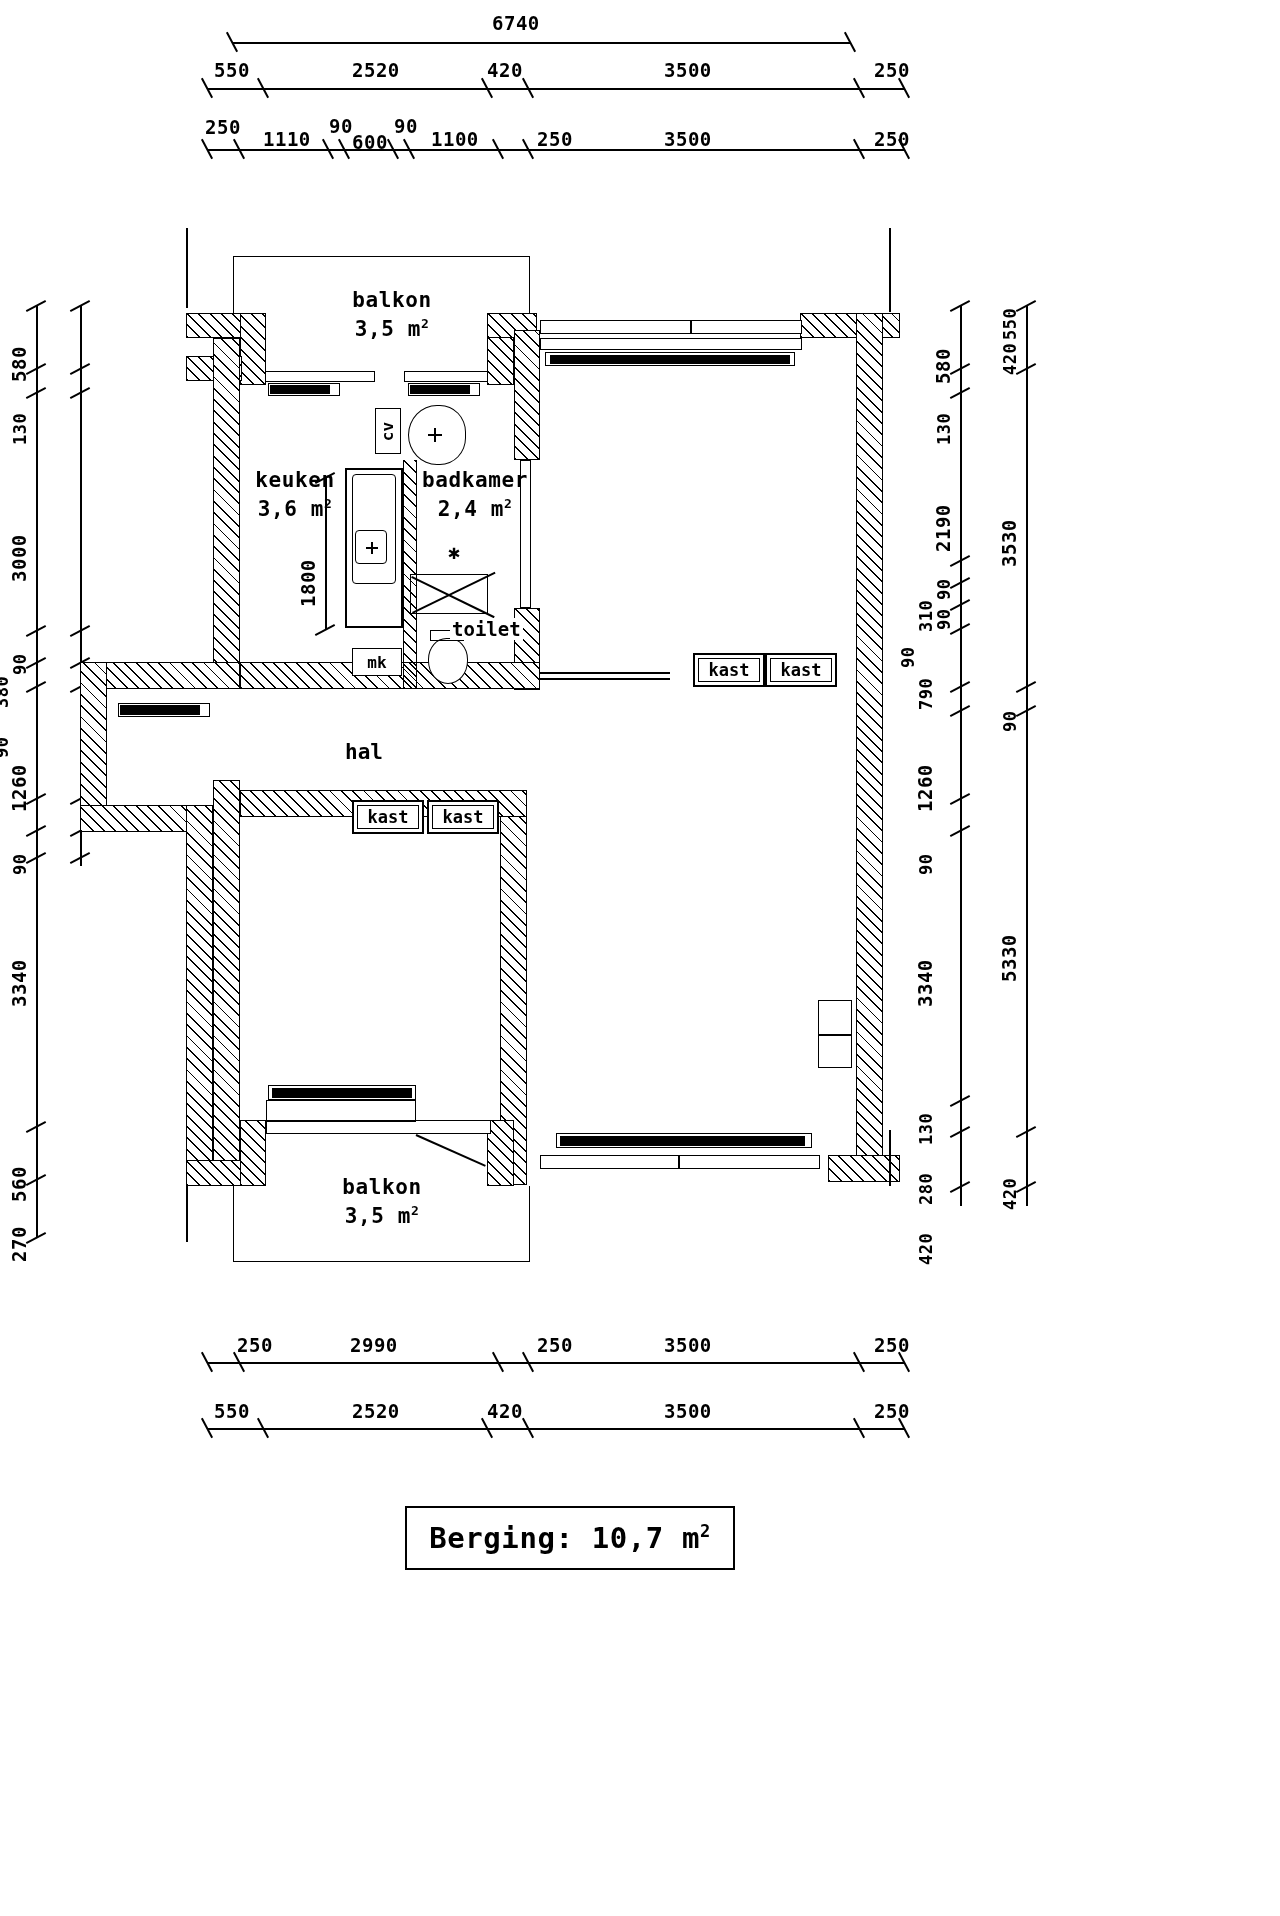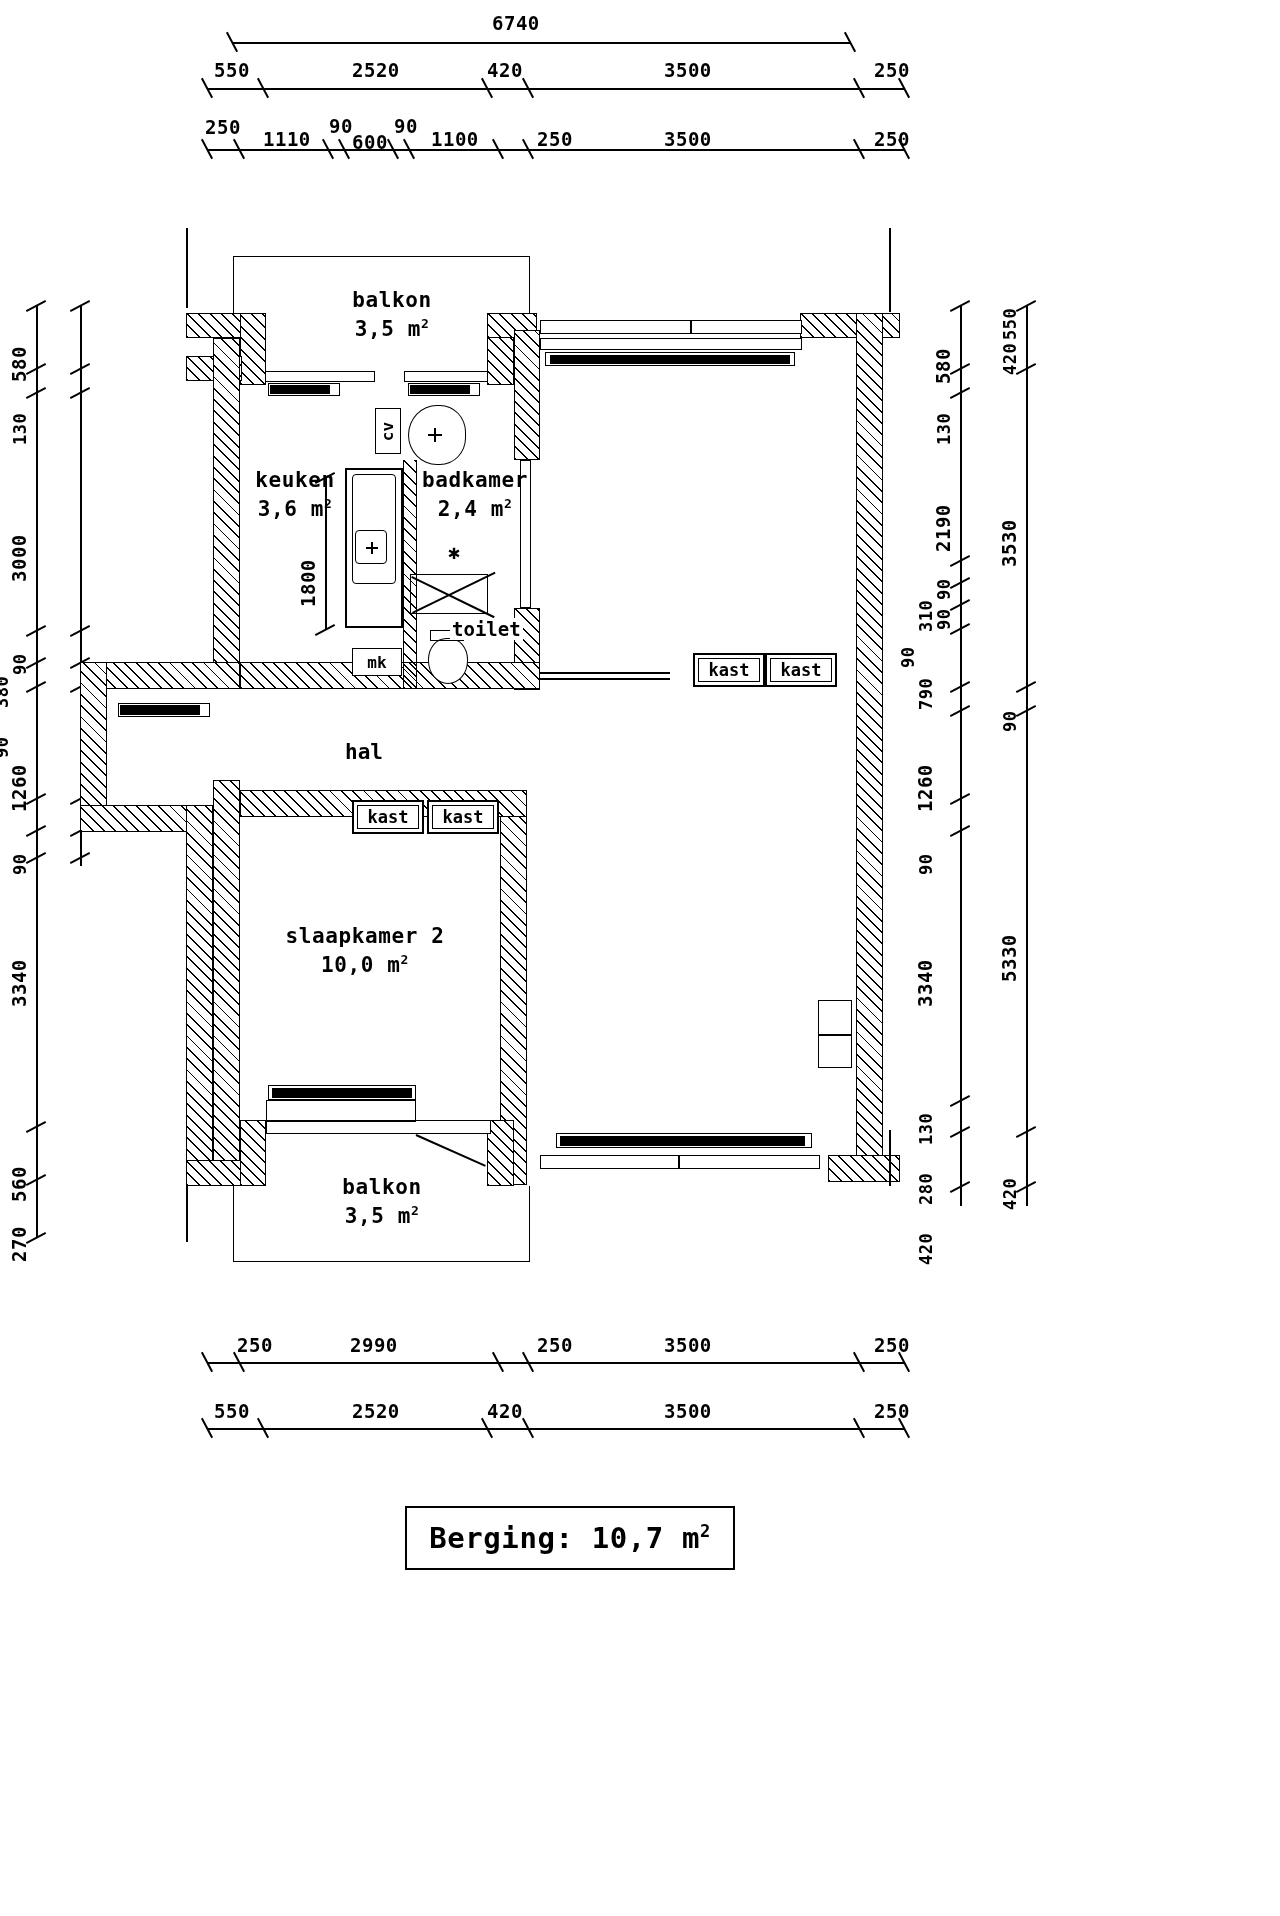--- a/index.html
+++ b/index.html
@@ -354,24 +354,20 @@
     <span class="ar"><span>3,6 m</span><sup>2</sup></span>
   </div>
 
   <div class="roomlabel" style="left:395px;top:466px;width:160px;">
     <span class="nm">badkamer</span>
     <span class="ar"><span>2,4 m</span><sup>2</sup></span>
   </div>
 
 
 
-  <div class="roomlabel" style="left:255px;top:922px;width:220px;">
-    <span class="nm">slaapkamer 2</span>
-    <span class="ar"><span>10,0 m</span><sup>2</sup></span>
-  </div>
 
   <div class="roomlabel" style="left:302px;top:1173px;width:160px;">
     <span class="nm">balkon</span>
     <span class="ar"><span>3,5 m</span><sup>2</sup></span>
   </div>
 
   <div class="smalllabel" style="left:345px;top:740px;font-size:21px;">
     <span>hal</span>
   </div>
 

